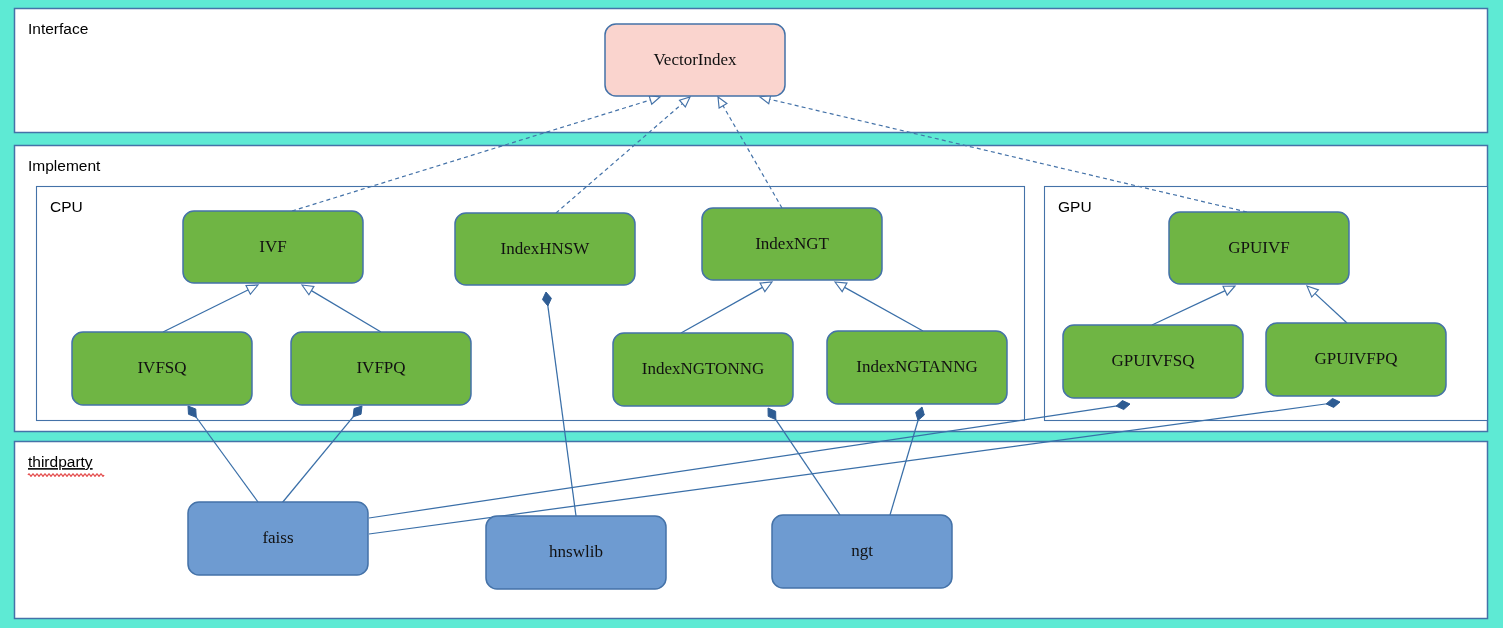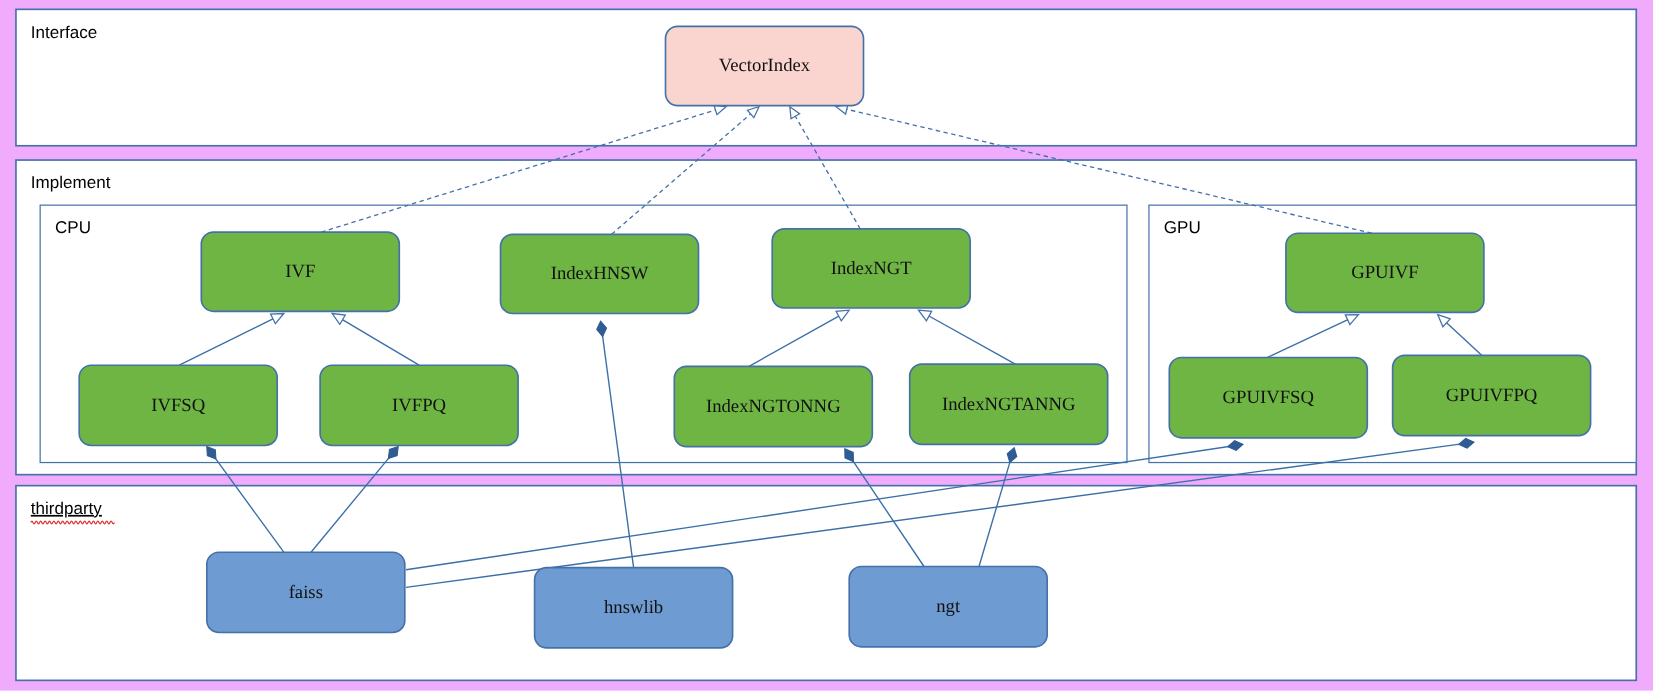--- a/index.html
+++ b/index.html
@@ -11,21 +11,21 @@
   body {
     font-family: "Liberation Sans", sans-serif;
     width: 1503px;
     height: 628px;
     overflow: hidden;
   }
   #canvas {
     position: relative;
     width: 1503px;
     height: 628px;
-    background: #f0abfc;
+    background: #5eead4;
   }
   svg#diagram {
     position: absolute;
     left: 0;
     top: 0;
     width: 1503px;
     height: 628px;
   }
 </style>
 </head>

